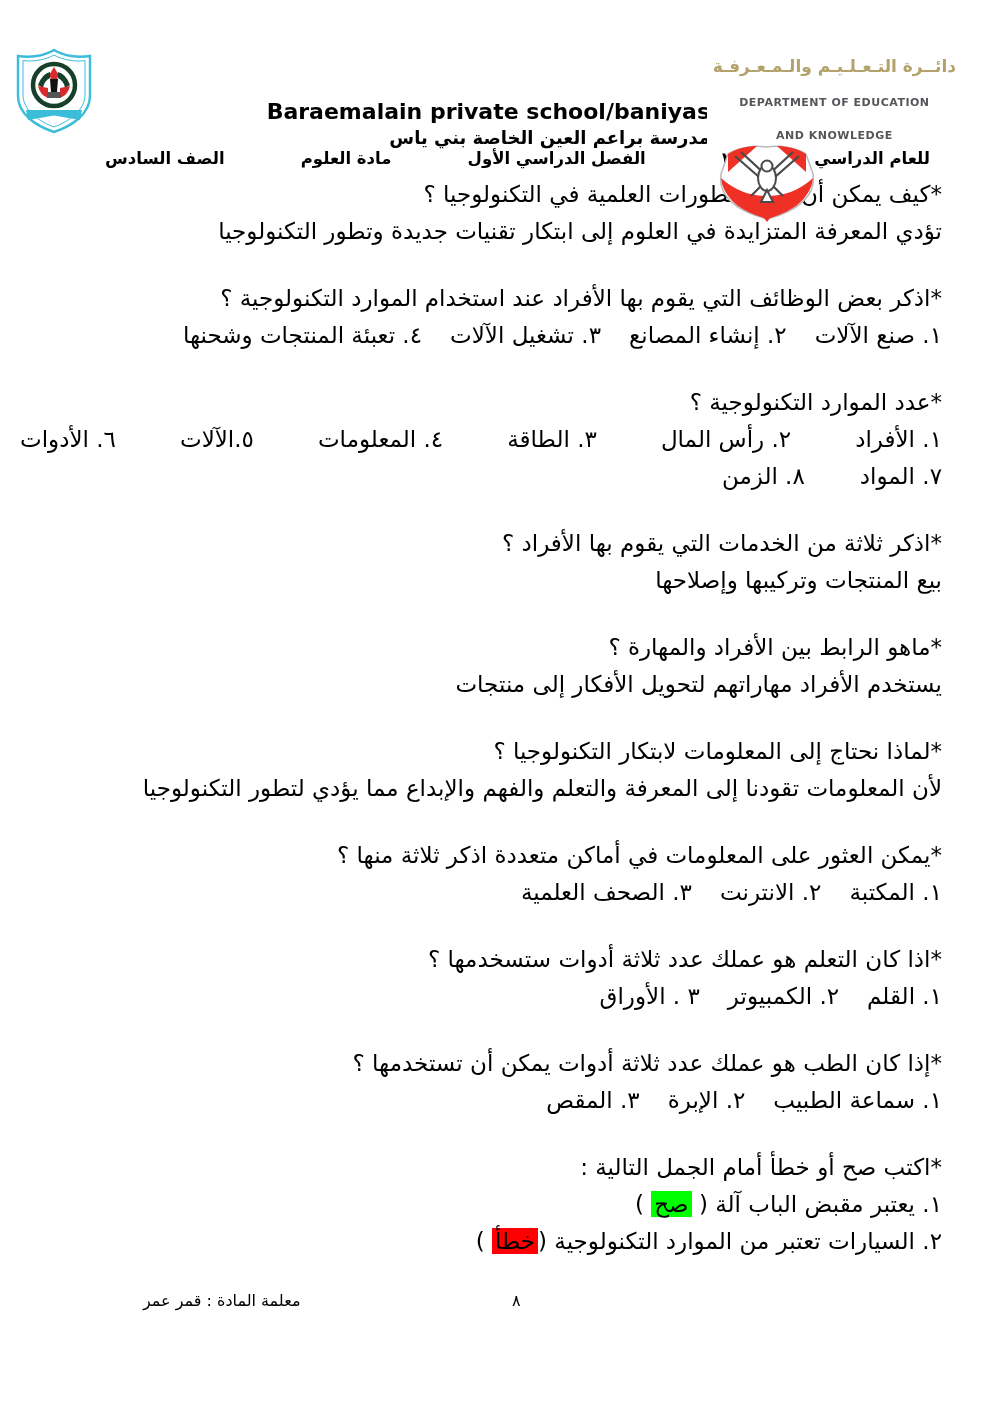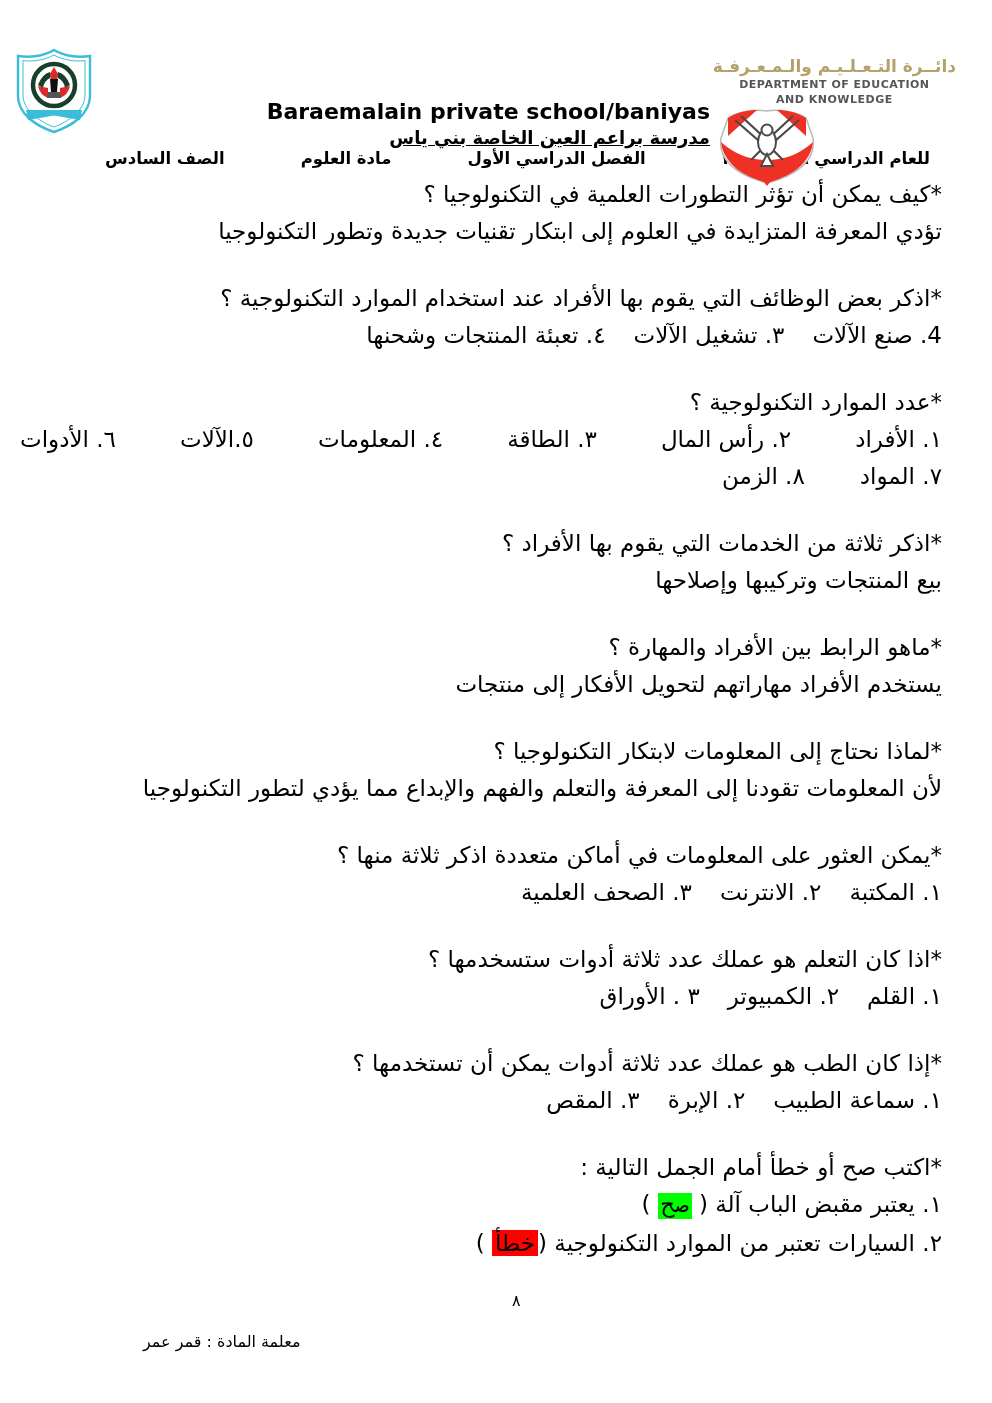--- a/index.html
+++ b/index.html
@@ -4,40 +4,40 @@
 <style>
   * { margin:0; padding:0; box-sizing:border-box; }
   html,body { width:992px; height:1403px; background:#ffffff; overflow:hidden; }
   body { position:relative; font-family:"DejaVu Sans","Liberation Sans",sans-serif; color:#000; }
 
   
   .school-logo { position:absolute; left:14px; top:48px; width:80px; height:86px; }
   .adek-block { position:absolute; right:28px; top:46px; display:flex; flex-direction:column; align-items:flex-start; z-index:3; }
   .adek-text { background:#fff; padding:6px 8px 2px 6px; text-align:center; margin-top:4px; }
   .adek-ar { color:#b3a26b; font-weight:bold; font-size:17px; direction:rtl; white-space:nowrap; }
-  .adek-en { color:#55565a; font-weight:bold; font-size:11px; letter-spacing:.5px; line-height:13px; margin-top:2px; }
+  .adek-en { color:#55565a; font-weight:bold; font-size:11px; letter-spacing:.5px; line-height:13px; margin-top:20px; }
   .adek-emblem { width:112px; height:80px; margin-left:4px; }
   .name-wrap { position:absolute; left:210px; top:99px; width:500px; text-align:right; z-index:1; }
   .name-en { font-size:22px; font-weight:bold; white-space:nowrap; }
-  .name-ar { font-size:18px; font-weight:bold; direction:rtl; margin-top:3px;text-decoration:underline; }
+  .name-ar { font-size:18px; font-weight:bold; direction:rtl; margin-top:3px; }
   .info-line { position:absolute; left:105px; right:62px; top:149px; direction:rtl;
                display:flex; justify-content:space-between; font-size:16.5px; font-weight:bold; white-space:nowrap; }
 
   
   .content { position:absolute; top:176px; right:50px; left:20px; direction:rtl; text-align:right;
              font-size:23px; line-height:37px; }
   .qa-block { margin-bottom:30px; }
   .items-row { display:flex; gap:28px; white-space:nowrap; }
   .items-row.spread { justify-content:space-between; }
   .items-row.gap-wide { gap:55px; }
-  .hl-green { background:#00ff00; padding:0 3px;font-family:Liberation Mono, monospace; }
+  .hl-green { background:#00ff00; padding:0 3px; }
   .hl-red   { background:#ff0000; padding:0 3px;text-align:center; }
 
   
-  .footer-teacher { position:absolute; left:143px; top:1332px; font-size:16px; direction:rtl; }
+  .footer-teacher { position:absolute; left:143px; top:1291px; font-size:16px; direction:rtl; }
   .footer-page { position:absolute; left:512px; top:1291px; font-size:16px; }
 </style>
 </head>
 <body>
 
 <svg class="school-logo" viewBox="0 0 80 86" aria-hidden="true">
   <path d="M40 2 C30 8 16 10 4 8 L4 48 C4 66 22 78 40 84 C58 78 76 66 76 48 L76 8 C64 10 50 8 40 2 Z" fill="#ffffff" stroke="#3bbdd9" stroke-width="2.4"></path>
   <path d="M40 7 C31 12 19 14 9 12.5 L9 47 C9 62 25 73.5 40 79 C55 73.5 71 62 71 47 L71 12.5 C61 14 49 12 40 7 Z" fill="none" stroke="#3bbdd9" stroke-width="1"></path>
   <circle cx="40" cy="37" r="21" fill="#ffffff" stroke="#17402a" stroke-width="4.5"></circle>
   <path d="M40 19 L34 29 L46 29 Z" fill="#d92b2b"></path>
@@ -89,21 +89,22 @@
 <div class="content">
 
   <div class="qa-block">
     <div>*كيف يمكن أن تؤثر التطورات العلمية في التكنولوجيا ؟</div>
     <div>تؤدي المعرفة المتزايدة في العلوم إلى ابتكار تقنيات جديدة وتطور التكنولوجيا</div>
   </div>
 
   <div class="qa-block">
     <div>*اذكر بعض الوظائف التي يقوم بها الأفراد عند استخدام الموارد التكنولوجية ؟</div>
     <div class="items-row">
-      <span>4. صنع الآلات</span>
+      <span>١. صنع الآلات</span>
+      <span>٢. إنشاء المصانع</span>
       <span>٣. تشغيل الآلات</span>
       <span>٤. تعبئة المنتجات وشحنها</span>
     </div>
   </div>
 
   <div class="qa-block">
     <div>*عدد الموارد التكنولوجية ؟</div>
     <div class="items-row spread">
       <span>١. الأفراد</span>
       <span>٢. رأس المال</span>

